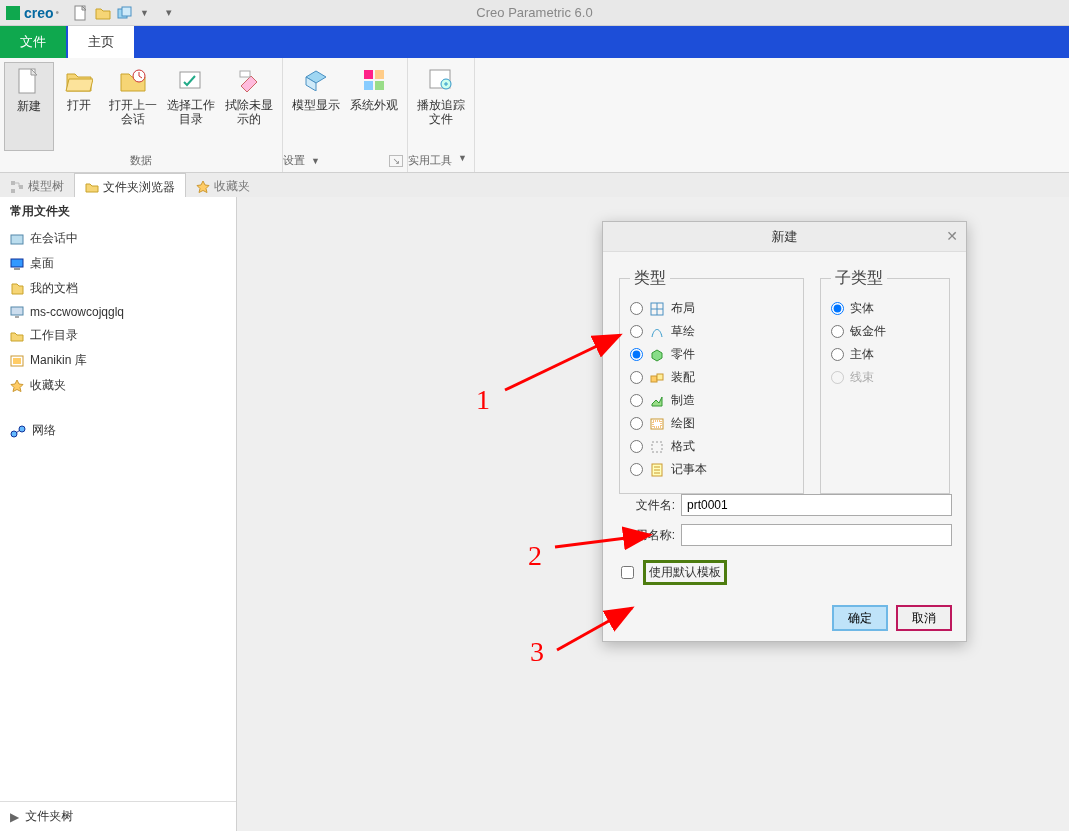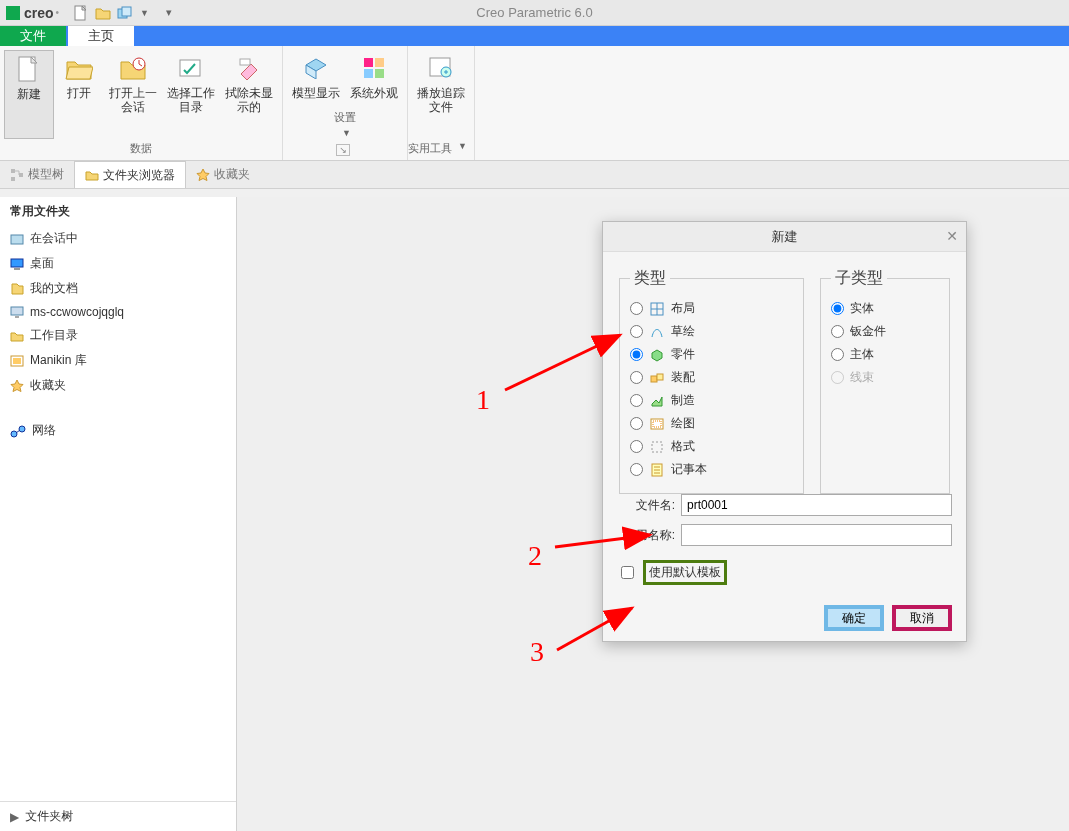--- a/index.html
+++ b/index.html
@@ -1,26 +1,26 @@
 <!DOCTYPE html>
 <html><head>
 <meta charset="utf-8">
 <style>
   * { box-sizing: border-box; font-family: "Microsoft YaHei", Arial, sans-serif; }
   body { margin:0; width:1069px; height:831px; background:#f0f0f0; font-size:12px; color:#333; position:relative; overflow:hidden;}
   
   .titlebar { height:26px; background:#e8e8e8; display:flex; align-items:center; position:relative; border-bottom:1px solid #d0d0d0;}
   .titlebar .logo { display:flex; align-items:center; gap:4px; padding:0 6px;}
   .titlebar .logo .sq { width:14px; height:14px; background:#0fa84e; display:inline-block;}
-  .titlebar .logo .txt { font-size:14px; font-weight:bold; color:#404040;}
+  .titlebar .logo .txt { font-size:14px; font-weight:bold; color:#0369a1;}
   .qat { display:flex; align-items:center; gap:2px; margin-left:6px;}
   .qat .qbtn { width:20px; height:20px; display:flex; align-items:center; justify-content:center; border:1px solid transparent;}
   .apptitle { position:absolute; left:50%; transform:translateX(-50%); color:#888; font-size:13px; }
   
-  .tabrow { height:20px; background:#3b82f6; display:flex; align-items:stretch;}
+  .tabrow { height:32px; background:#1d4ed8; display:flex; align-items:stretch;}
   .tabrow .tab { padding:0 20px; display:flex; align-items:center; color:#fff; font-size:13px;}
   .tabrow .file { background:#0fa84e; }
   .tabrow .home { background:#fff; color:#333; margin-left:2px;}
   
   .ribbon { height:115px; background:#f7f7f7; border-bottom:1px solid #d0d0d0; display:flex;}
   .rgroup { border-right:1px solid #ddd; display:flex; flex-direction:column; }
   .rgroup .btns { display:flex; padding:4px 4px 0 4px; flex:1;}
   .rbtn { width:50px; display:flex; flex-direction:column; align-items:center; padding:4px 2px; text-align:center; line-height:1.2; cursor:default;}
   .rbtn.wider { width:58px;}
   .rbtn .ic { width:28px; height:28px; margin-bottom:4px; display:flex; align-items:center; justify-content:center;}
@@ -50,21 +50,21 @@
   .optrow { display:flex; align-items:center; gap:6px; padding:3px 0; font-size:12px;}
   .optrow input[type=radio]{ margin:0;}
   .optrow .oic { width:16px; height:16px; display:inline-flex; align-items:center; justify-content:center;}
   .optrow.disabled { color:#aaa;}
   .formrow { display:flex; align-items:center; gap:6px; margin-top:0;}
   .formrow label { width:58px; text-align:right;}
   .formrow input[type=text]{ flex:1; height:22px; border:1px solid #aaa; padding:0 5px; font-size:12px;}
   .chk { display:flex; align-items:center; gap:6px; margin-top:14px;}
   .chk .boxed { border:3px solid #4d7c0f; padding:1px 3px;}
   .dlgbtns { display:flex; justify-content:flex-end; gap:8px; padding:10px 14px; }
-  .dlgbtns button { height:26px; padding:0 14px; border:4px solid #be185d; background:#f0f0f0; font-size:12px;}
+  .dlgbtns button { height:26px; padding:0 14px; border:2px solid #be185d; background:#f0f0f0; font-size:12px;}
   .dlgbtns .ok { background:#bfe3f9; border-color:#6fb8e6;}
   
   .anno { position:absolute; color:#ff0000; font-size:28px; font-family:"Times New Roman",serif;}
   .arrow { position:absolute; pointer-events:none;}
   svg { display:block;}
   .tri { font-size:9px; color:#666; margin-left:3px;}
 </style>
 </head>
 <body>
 
@@ -173,21 +173,21 @@
           <svg width="24" height="24">
               <rect x="2" y="2" width="9" height="9" fill="#f28"></rect>
               <rect x="13" y="2" width="9" height="9" fill="#fc8"></rect>
               <rect x="2" y="13" width="9" height="9" fill="#8cf"></rect>
               <rect x="13" y="13" width="9" height="9" fill="#9d8"></rect>
             </svg>
         </span>
         <span>系统外观</span>
       </div>
     </div>
-    <div class="glabel" style="display:flex;align-items:center;justify-content:center;gap:3px;flex-direction:column;">
+    <div class="glabel" style="display:flex;align-items:center;justify-content:center;gap:3px;">
       <span>设置</span>
       <span class="tri">▼</span>
       <span style="flex:1"></span>
       <span style="border:1px solid #bbb;padding:0 2px;font-size:9px;color:#888;margin-right:4px;">↘</span>
     </div>
   </div>
 
   <div class="rgroup">
     <div class="btns">
       <div class="rbtn wider">

